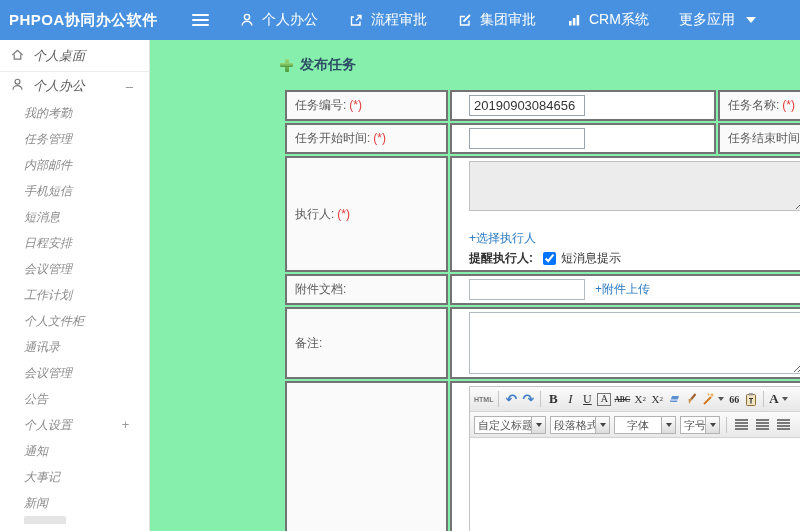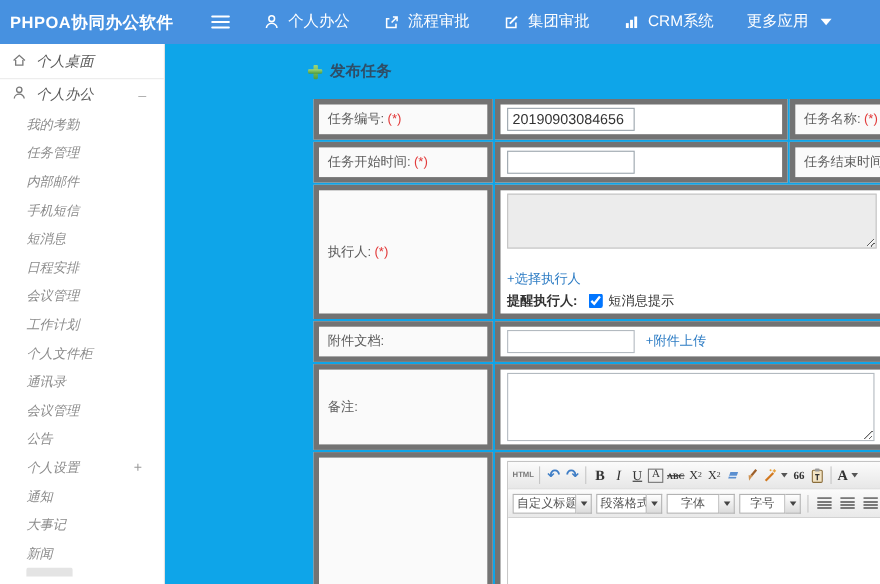--- a/index.html
+++ b/index.html
@@ -30,34 +30,34 @@
   .side-group .indicator { margin-left:auto; margin-right:16px; color:#9a9a9a; font-size:13px; }
   .side-item { height:26px; line-height:26px; padding-left:24px; font-size:12px;
     color:#8b8b8b; cursor:pointer; display:flex; }
   .side-item .suffix { margin-left:auto; margin-right:20px; color:#9a9a9a; font-size:13px; }
   .side-item-partial { height:8px; overflow:hidden; padding-left:24px; }
   .side-item-partial b { display:block; width:42px; height:10px; background:#c9c9c9;
     opacity:.5; border-radius:2px; }
 
   
   .content { position:absolute; top:40px; left:150px; width:650px; bottom:0;
-    background:#0ea5e9; overflow:hidden; }
+    background:#86efac; overflow:hidden; }
   .page-title { display:flex; align-items:center; gap:7px; margin:15px 0 0 130px; height:20px; }
   .plus-icon { position:relative; width:13px; height:13px; }
   .plus-icon:before { content:""; position:absolute; left:4.5px; top:0; width:4px; height:13px;
     background:linear-gradient(#9ed877,#4e9c3e); border-radius:1px; }
   .plus-icon:after { content:""; position:absolute; top:4.5px; left:0; height:4px; width:13px;
     background:linear-gradient(#9ed877,#4e9c3e); border-radius:1px; }
   .title-text { font-size:14px; font-weight:bold; color:#2e4d66; }
 
   
   table.form { margin:13px 0 0 133px; border-collapse:separate; border-spacing:2px;
     table-layout:fixed; width:764px; }
-  td { border:5px solid #737373; background:#fff; font-size:12px; color:#5c5c5c;
-    padding:3px 6px; vertical-align:middle; }
+  td { border:2px solid #737373; background:#fff; font-size:12px; color:#5c5c5c;
+    padding:3px 17px; vertical-align:middle; }
   td.lbl { background:#fafafa; padding-left:8px; white-space:nowrap; overflow:hidden; }
   .req { color:#e23b3b; margin-left:3px; }
   .h-sm { height:23px; }
   input.inp { height:21px; border:1px solid #9aa4ac; background:#fff; font-size:13px;
     color:#333; padding:0 4px; width:116px; outline:none; }
   textarea.exec { width:336px; height:50px; background:#ececec; border:1px solid #c2c2c2;
     resize:both; font-size:12px; display:block; }
   textarea.remark { width:334px; height:62px; background:#fff; border:1px solid #b3bac0;
     resize:both; font-size:12px; display:block; }
   a.lnk { color:#2d7cc4; font-size:12px; text-decoration:none; cursor:pointer; }
@@ -93,21 +93,21 @@
   .ed-bar2 { background:linear-gradient(#fbfbfb,#e9e9e9); border-bottom:1px solid #d2d2d2;
     display:flex; align-items:center; padding:3px 4px; height:26px; gap:4px; }
   .combo { display:flex; flex:none; cursor:pointer;text-align:center; }
   .combo-text { height:18px; line-height:17px; border:1px solid #b3b3b3; background:#fff;
     font-size:11px; color:#555; padding:0 3px; overflow:hidden; white-space:nowrap; }
   .combo-btn { width:14px; height:18px; border:1px solid #b3b3b3; border-left:none;
     background:linear-gradient(#fefefe,#dcdcdc); display:flex; align-items:center;
     justify-content:center; }
   .combo-btn i { width:0; height:0; border-left:3px solid transparent;
     border-right:3px solid transparent; border-top:4px solid #444; }
-  .w1{width:58px}.w2{width:46px}.w3{width:48px}.w4{width:42px}
+  .w1{width:58px}.w2{width:46px}.w3{width:48px}.w4{width:26px}
   .align-icon { width:13px; height:11px; flex:none; cursor:pointer;
     background:repeating-linear-gradient(to bottom,#797979 0 2px,transparent 2px 3px); margin:0 2px; }
   .ed-content { height:260px; background:#fff; }
   td.ed-cell { vertical-align:top; }
 </style>
 </head>
 <body>
 
 <div class="header">
   <div class="logo">PHPOA协同办公软件</div>

